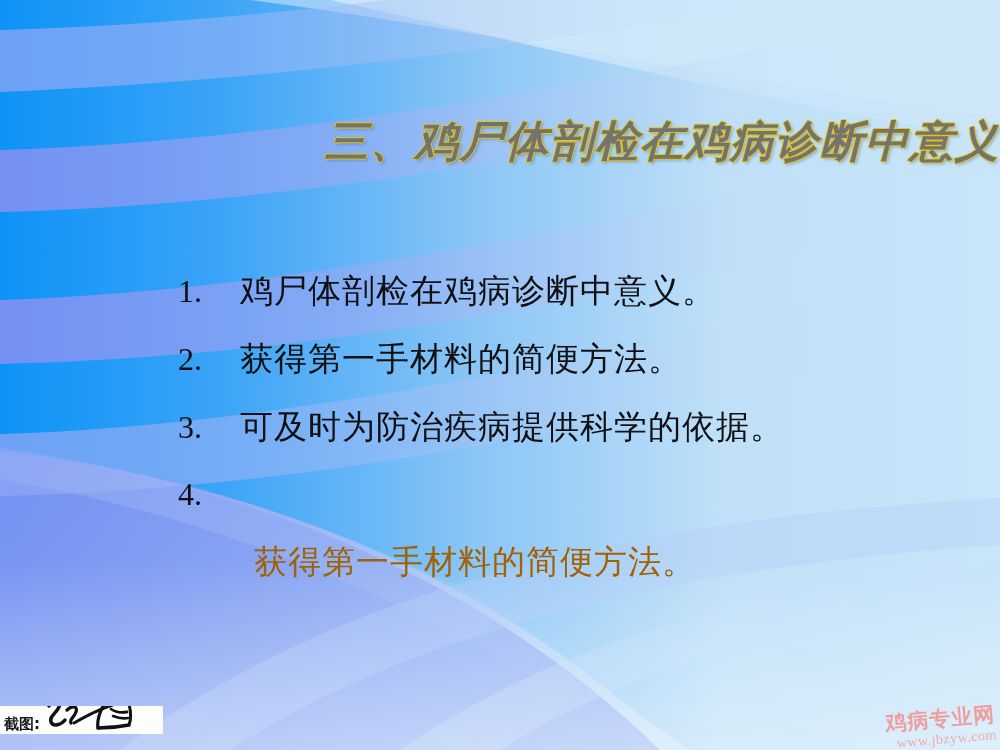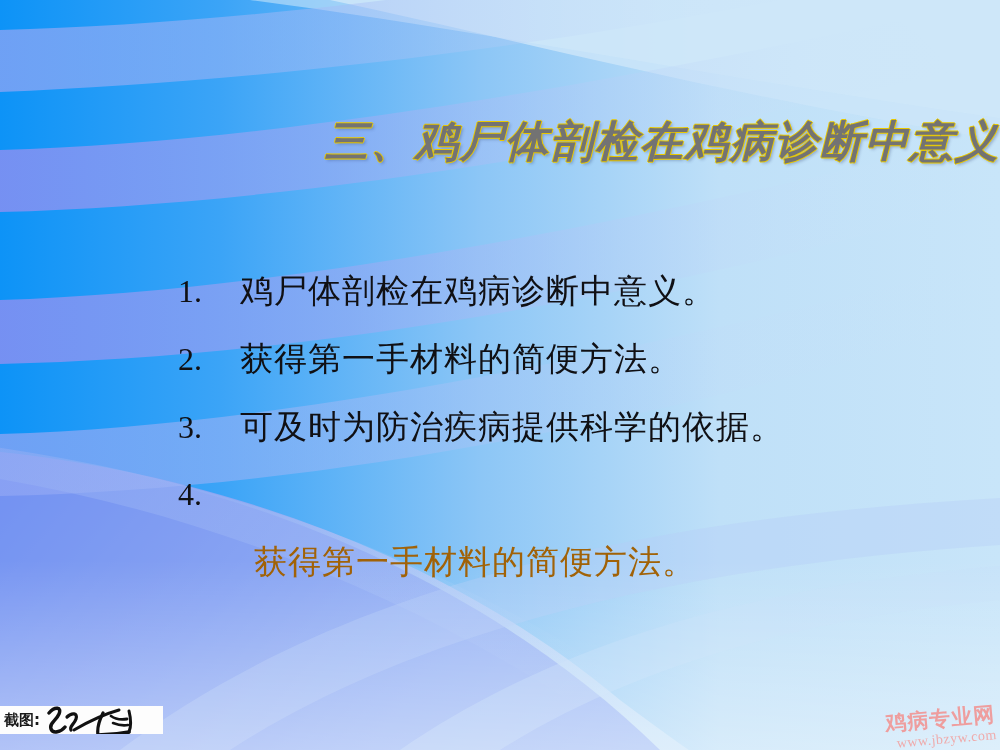--- a/index.html
+++ b/index.html
@@ -89,21 +89,21 @@
 
   
   #wm-left {
     position: absolute;
     left: 0;
     top: 706px;
     width: 163px;
     height: 28px;
     background: #fdfdfd;
     display: flex;
-    align-items: center;
+    align-items: flex-end;
     overflow: hidden;
   }
   #wm-left-label {
     font-family: "DejaVu Sans", "Liberation Sans", sans-serif;
     font-size: 15px;
     font-weight: bold;
     color: #1a1a1a;
     padding-left: 4px;
     letter-spacing: 0px;
     white-space: nowrap;

